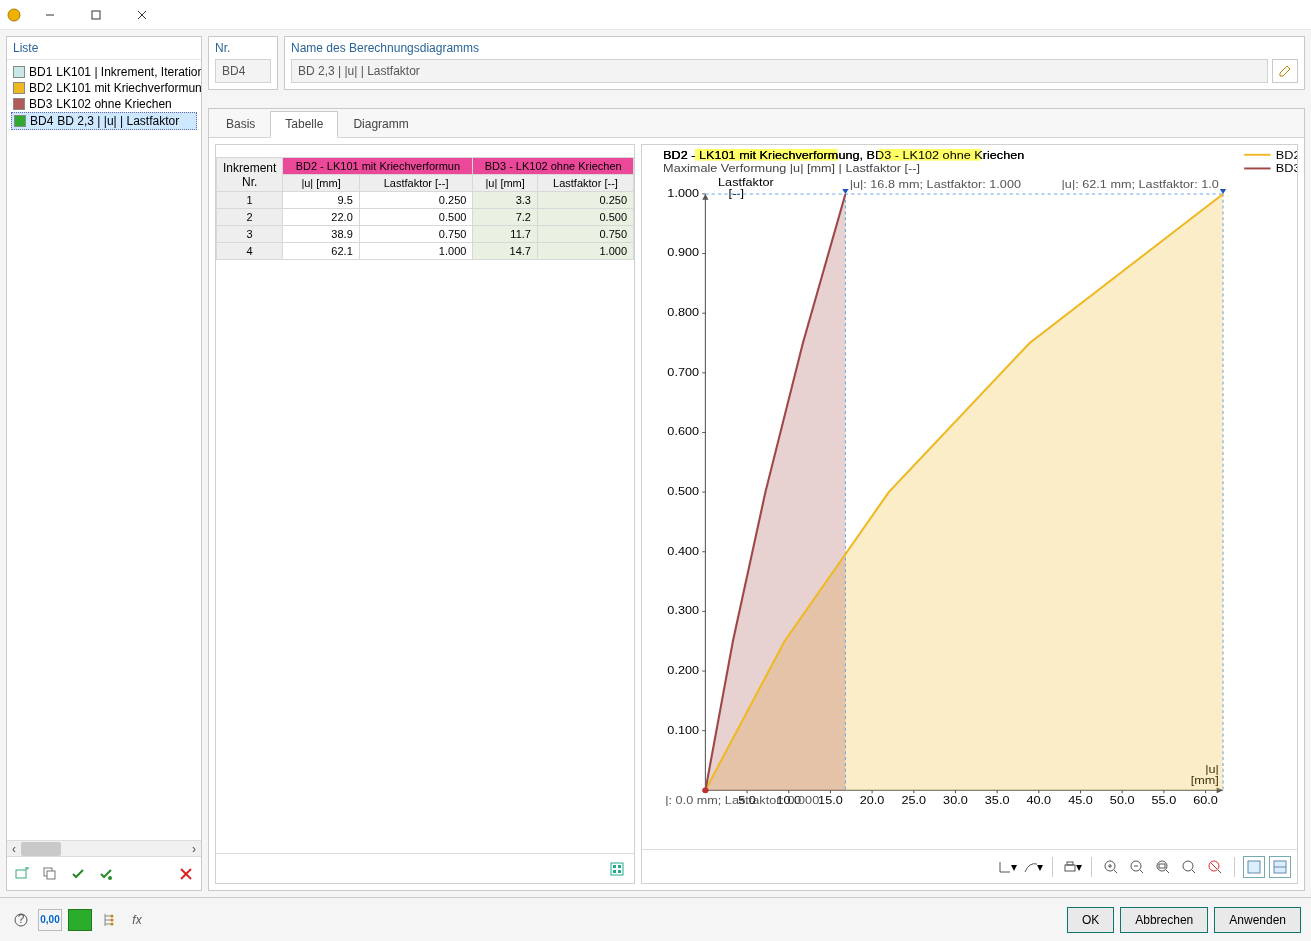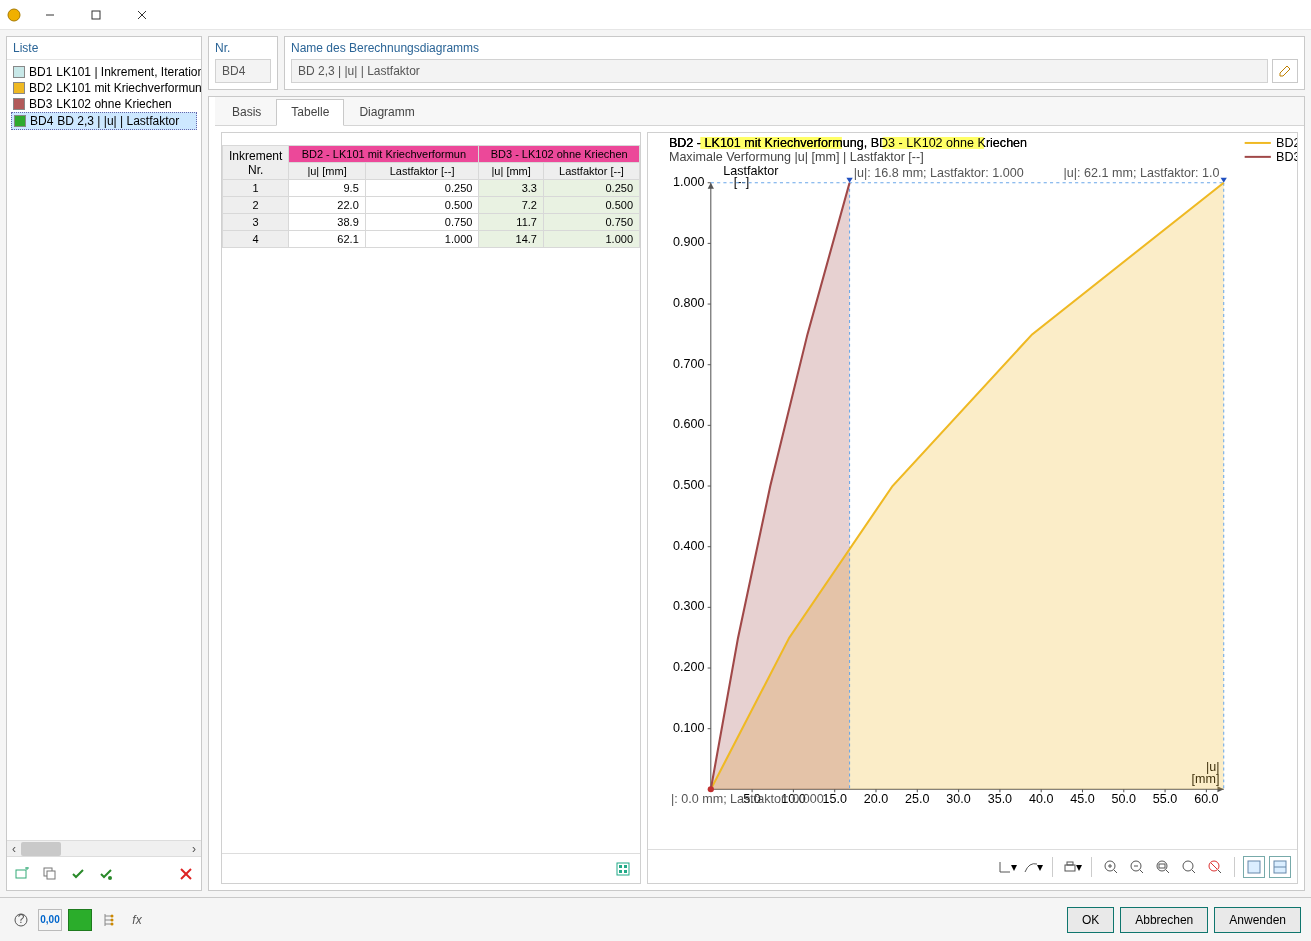--- a/index.html
+++ b/index.html
@@ -8,21 +8,21 @@
 
 .titlebar { height: 30px; display: flex; align-items: center; padding: 0 6px; border-bottom: 1px solid #e6e6e6; }
 .titlebar .icon { width: 16px; height: 16px; margin-right: 6px; }
 .titlebar .title { flex: 1; }
 .titlecontrols { display: flex; gap: 2px; }
 .titlecontrols div { width: 44px; height: 28px; display: flex; align-items: center; justify-content: center; }
 
 
 .content { flex: 1; display: flex; padding: 6px; gap: 6px; background: #f5f5f5; }
 .left { width: 196px; background: #fff; border: 1px solid #c9c9c9; display: flex; flex-direction: column; }
-.right { flex: 1; display: flex; flex-direction: column; gap: 6px; }
+.right { flex: 1; display: flex; flex-direction: column; gap: 18px; }
 
 
 .left-header { color: #2a6496; font-weight: 500; padding: 4px 6px; border-bottom: 1px solid #e5e5e5; }
 .left ul { list-style: none; padding: 4px; flex: 1; overflow: hidden; }
 .left li { display: flex; align-items: center; gap: 4px; padding: 1px 2px; white-space: nowrap; cursor: pointer; }
 .left li.selected { background: #cde8ff; border: 1px dotted #66a; }
 .sw { width: 12px; height: 12px; border: 1px solid #888; flex: 0 0 12px; }
 .left .scrollbar { height: 16px; background: #f0f0f0; border-top: 1px solid #ddd; position: relative; }
 .left .thumb { position: absolute; left: 14px; width: 40px; height: 14px; top: 1px; background: #c9c9c9; border-radius: 2px; }
 .left .arrow { position: absolute; top: 0; width: 14px; height: 16px; display:flex; align-items:center; justify-content:center; color:#555; }
@@ -35,21 +35,21 @@
 .nrbox, .namebox { background: #fff; border: 1px solid #c9c9c9; padding: 4px 6px 6px; }
 .nrbox { width: 70px; }
 .namebox { flex: 1; }
 .field-label { color: #2a6496; font-weight: 500; margin-bottom: 4px; }
 .field-input { height: 24px; background: #f3f3f3; border: 1px solid #d2d2d2; padding: 0 6px; display:flex; align-items:center; color:#555; }
 .namebox .row { display:flex; gap:4px; }
 .namebox .row .field-input { flex:1; }
 .iconbtn { width: 26px; height: 24px; border: 1px solid #c9c9c9; background:#fff; display:flex; align-items:center; justify-content:center; cursor:pointer; }
 
 
-.tabsarea { background:#fff; border:1px solid #c9c9c9; flex:1; display:flex; flex-direction:column;padding-left:6px; }
+.tabsarea { background:#fff; border:1px solid #c9c9c9; flex:1; display:flex; flex-direction:column; }
 .tabs { display:flex; border-bottom:1px solid #d5d5d5; padding:2px 2px 0; background:#f7f7f7; }
 .tab { padding:5px 14px 6px; color:#444; cursor:pointer; border:1px solid transparent; border-bottom:none; }
 .tab.active { background:#fff; border-color:#c9c9c9; border-bottom:1px solid #fff; margin-bottom:-1px; }
 
 .panes { flex:1; display:flex; padding:6px; gap:6px; }
 .tablepane { width: 420px; background:#fff; border:1px solid #d0d0d0; display:flex; flex-direction:column; }
 .chartpane { flex:1; background:#fff; border:1px solid #d0d0d0; position:relative; }
 
 
 table.data { border-collapse:collapse; width:100%;margin-top:12px; }

